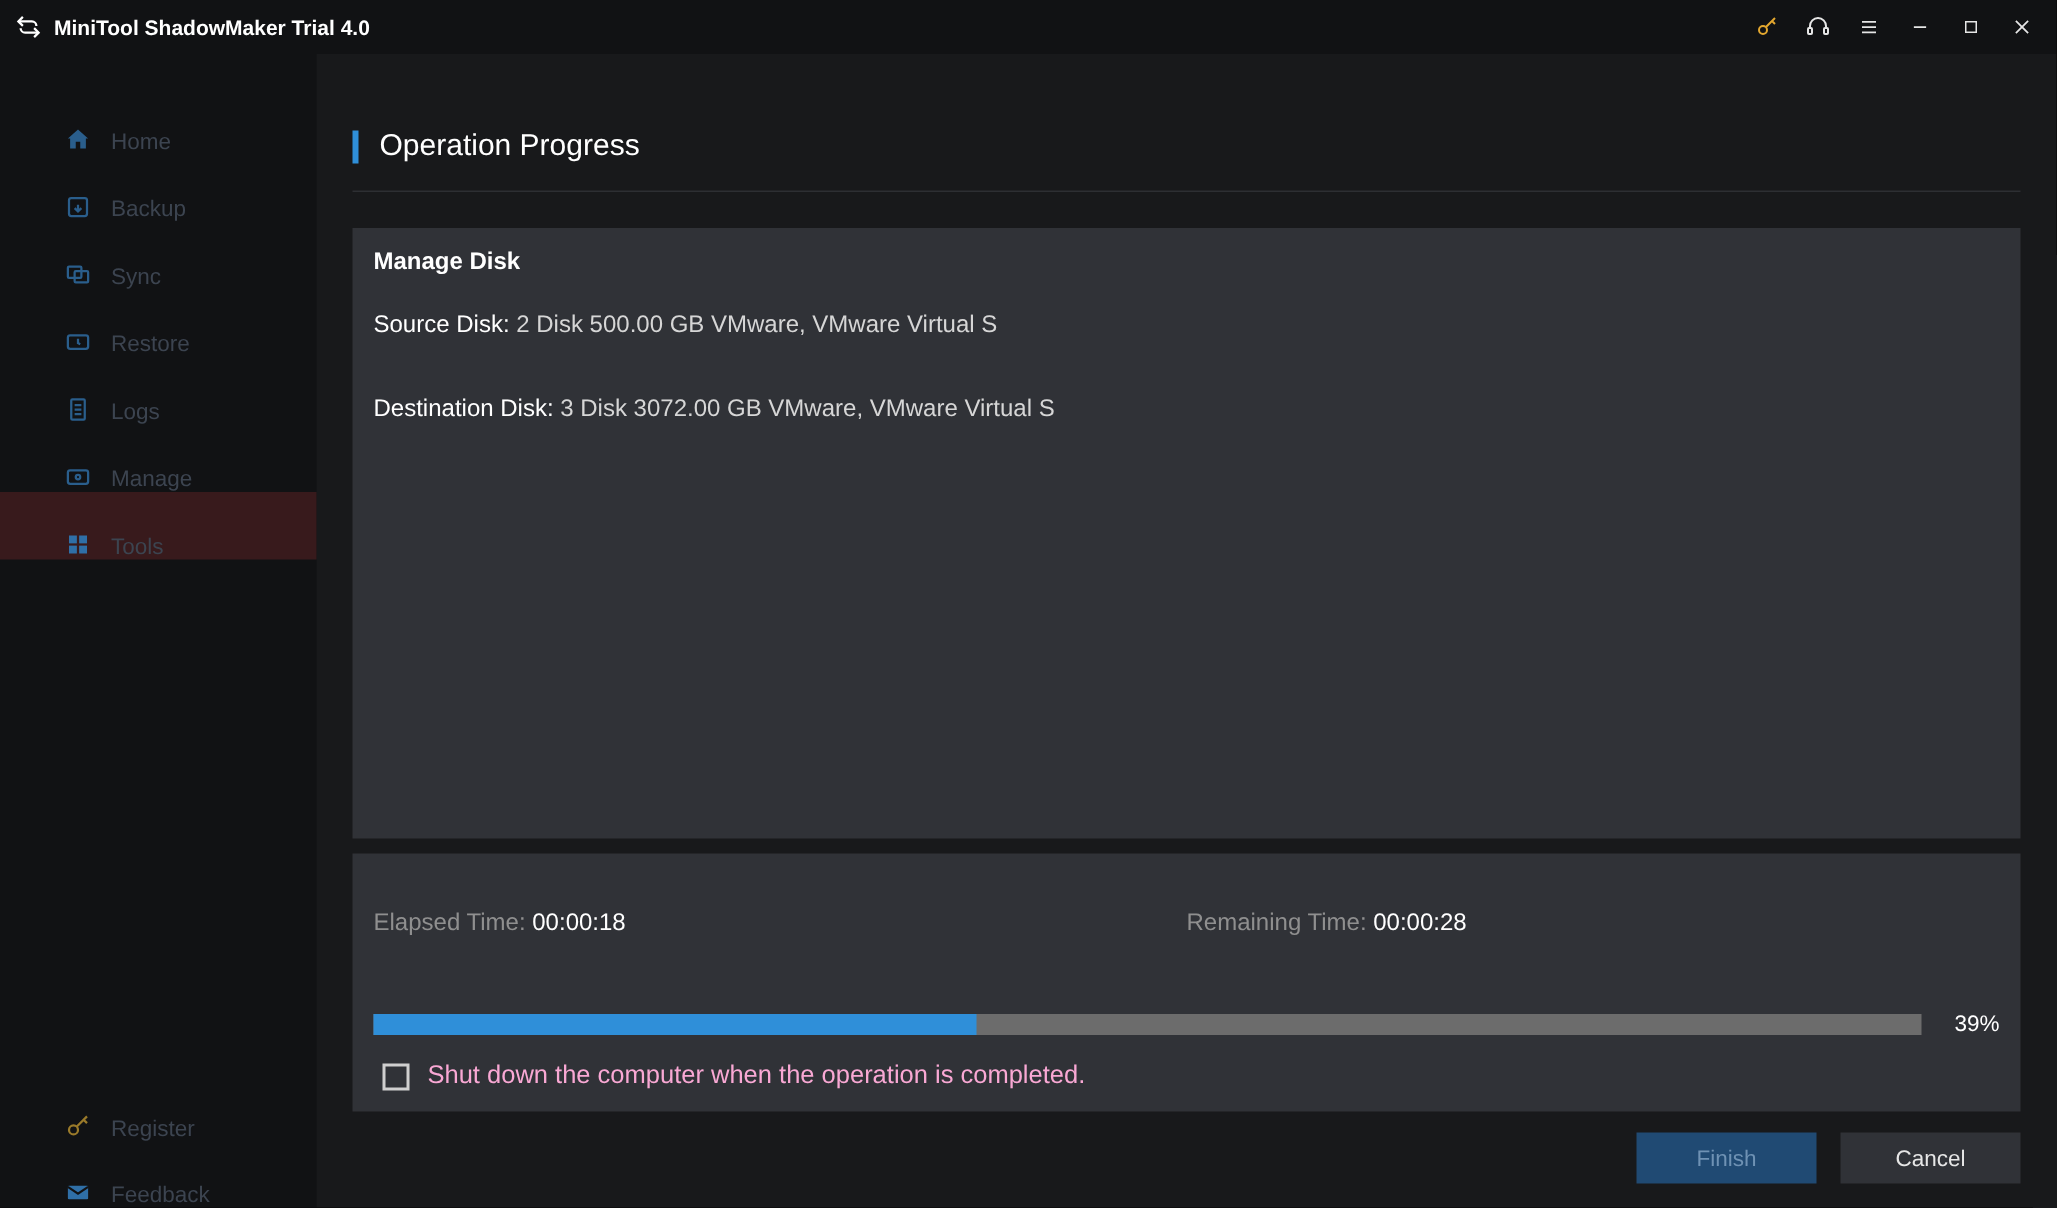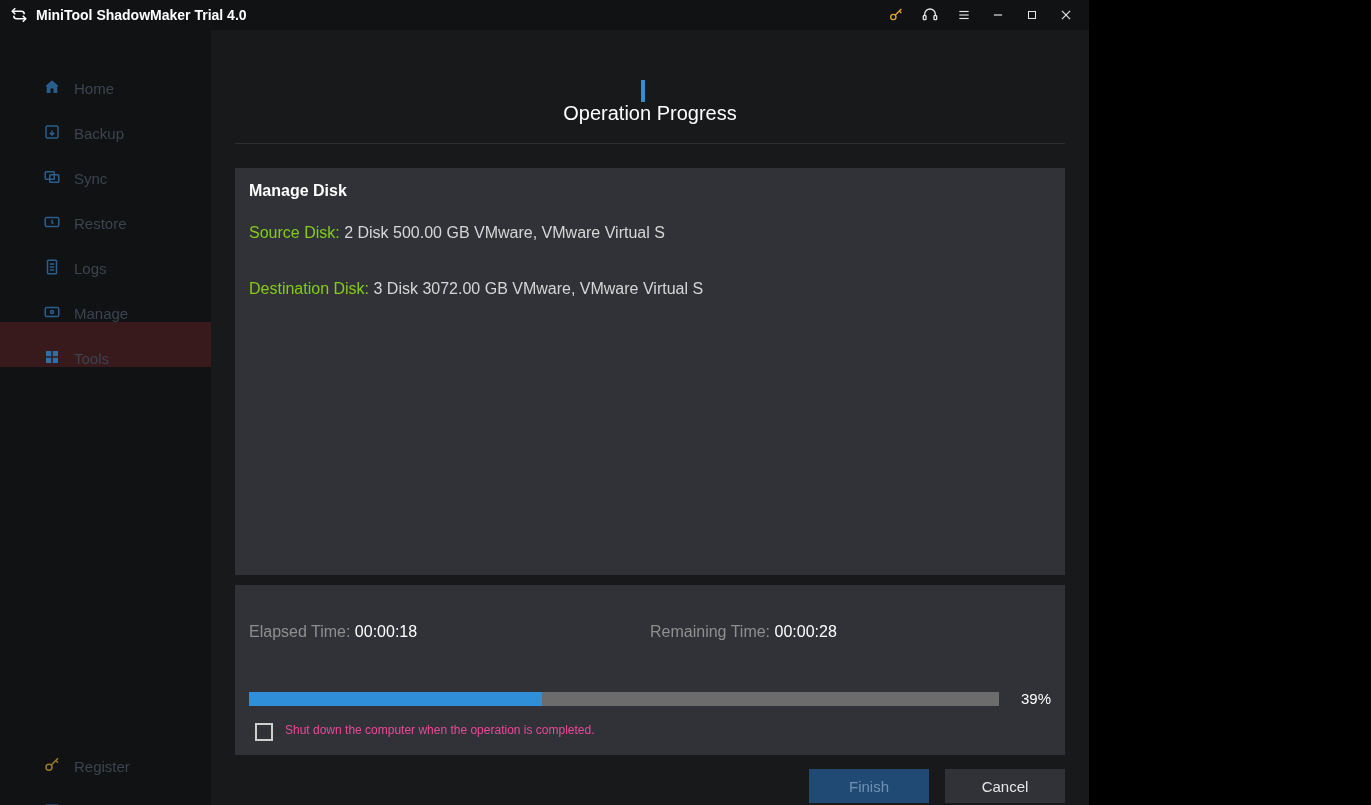--- a/index.html
+++ b/index.html
@@ -1,17 +1,17 @@
 <!DOCTYPE html>
 <html><head>
 <meta charset="utf-8">
 <style>
   * { box-sizing: border-box; margin: 0; padding: 0; }
   html, body { width: 1371px; height: 805px; background: #000; font-family: "Segoe UI", Arial, sans-serif; overflow: hidden; }
-  .app { width: 1089px; height: 805px; display: flex; flex-direction: column; background: #0a0a0a; }
+  .app { width: 1371px; height: 805px; display: flex; flex-direction: column; background: #0a0a0a; }
 
   
   .titlebar { height: 43px; background: #111214; display: flex; align-items: center; padding: 0 6px 0 10px; color: #fff; }
   .titlebar .logo { width: 18px; height: 18px; margin-right: 8px; display:flex; align-items:center; justify-content:center; }
   .titlebar .title { font-size: 14px; font-weight: 600; color: #fff; flex: 0 0 auto; }
   .titlebar .spacer { flex: 1; }
   .titlebar .tbtn { width: 34px; height: 30px; display:flex; align-items:center; justify-content:center; color:#e6e6e6; }
   .titlebar .key-icon svg { color:#e3a72f; }
 
   
@@ -28,42 +28,42 @@
   .side-item.active .icon { color:#2f6fa7; }
   .side-spacer { flex:1; }
   .side-footer .side-item { height:44px; }
   .side-footer .icon { color:#9a7a2a; }
   .side-footer .side-item:last-child .icon { color:#2f6fa7; }
 
   
   .main { flex:1; background:#18191b; display:flex; flex-direction:column; }
   .content-wrap { padding: 50px 24px 0 24px; display:flex; flex-direction:column; height:100%; }
 
-  .heading-row { display:flex; align-items:center; margin-bottom:18px;flex-direction:column; }
+  .heading-row { display:flex; align-items:center; margin-bottom:18px; }
   .heading-bar { width:4px; height:22px; background:#2f8fd9; margin-right:14px; }
   .heading-text { color:#fff; font-size:20px; font-weight:400; }
   .hr { height:1px; background:#2d2f33; margin-bottom:24px; }
 
   .panel { background:#303237; flex:0 0 auto; height:407px; padding:14px 14px 0 14px; color:#d6d6d6; font-size:16px; }
   .panel .op-title { color:#fff; font-weight:600; font-size:16px; margin-bottom:24px; }
   .panel .line { margin-bottom:38px; }
-  .panel .lbl { color:#84cc16; }
+  .panel .lbl { color:#ffffff; }
 
   .status { background:#303237; margin-top:10px; padding:38px 14px 14px 14px; color:#d6d6d6; display:flex; flex-direction:column; }
   .times { display:flex; font-size:16px; margin-bottom:49px; }
   .times .col { flex:1; }
   .times .tlabel { color:#8f8f8f; }
   .times .tval { color:#fff; }
 
   .progress-row { display:flex; align-items:center; gap:8px; }
   .progress-bar { flex:1; height:14px; background:#6c6c6c; position:relative; }
   .progress-fill { position:absolute; left:0; top:0; bottom:0; background:#2f8fd9; }
   .progress-pct { color:#fff; font-size:15px; min-width:44px; text-align:right; }
 
-  .shutdown-row { display:flex; align-items:flex-start; margin-top:16px; font-size:12px; color:#ec4899; }
+  .shutdown-row { display:flex; align-items:flex-end; margin-top:16px; font-size:17px; color:#f9a8d4; }
   .checkbox { width:18px; height:18px; border:2px solid #cfcfcf; margin-right:12px; margin-left:6px; }
 
   .button-row { display:flex; justify-content:flex-end; gap:16px; padding:14px 24px 16px 0;text-align:center; }
   .btn { width:120px; height:34px; display:flex; align-items:center; justify-content:center; font-size:15px; cursor:pointer; }
   .btn-primary { background:#204a73; color:#6f92b4; }
   .btn-secondary { background:#303237; color:#e6e6e6; }
 
   
   .sidebar, .titlebar { border:none; }
 </style>

